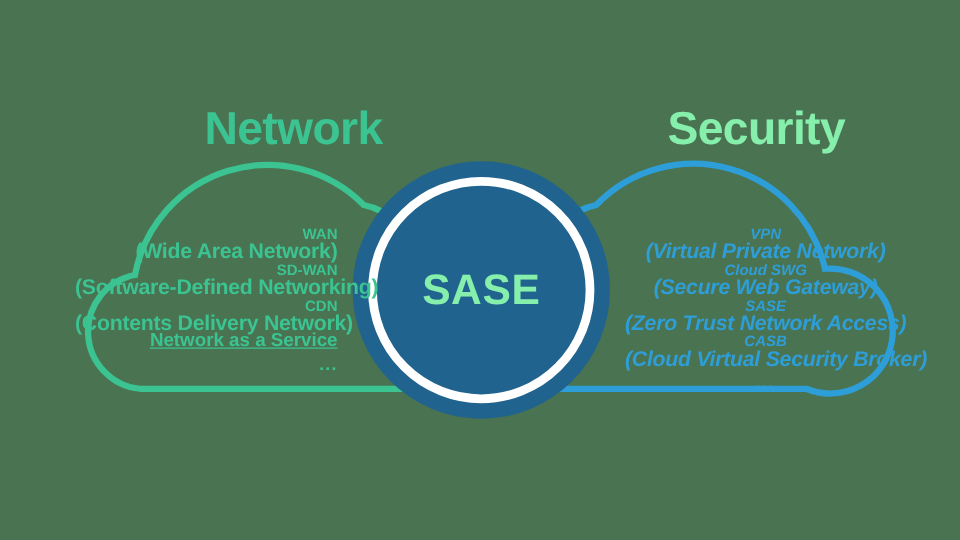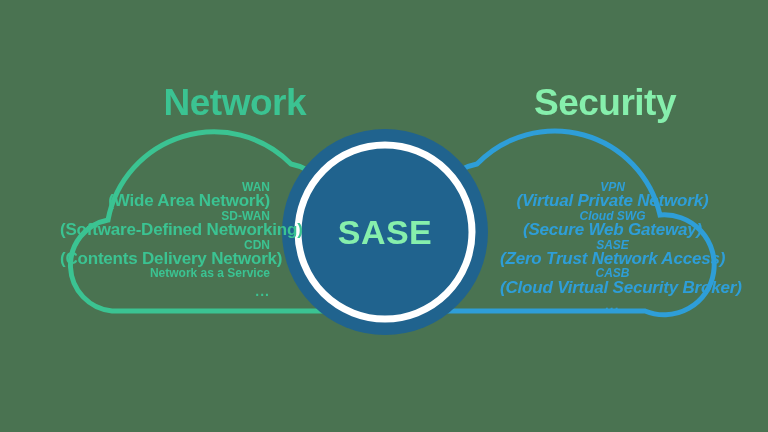--- a/index.html
+++ b/index.html
@@ -26,21 +26,21 @@
   }
   .svc-list{
     position:absolute;top:180px;
     font-weight:bold;line-height:14.4px;
   }
   .list-network{left:60px;width:210px;text-align:right;color:#3BC392;}
   .list-security{left:500px;width:225px;text-align:center;color:#2E9ED8;font-style:italic;}
   .line{height:14.4px;white-space:nowrap;}
   .term{font-size:12px;}
   .full{font-size:17px;letter-spacing:-0.2px;}
-  .term-large{font-size:12px;}
+  .term-large{font-size:15px;text-decoration:underline;}
   .ellipsis{font-size:14px;margin-top:3px;letter-spacing:1px;}
 </style>
 </head>
 <body>
 
 <div class="stage">
 
   <svg width="768" height="432" viewBox="0 0 768 432">
 
     <path d="M 390 311 L 112 311 A 46 46 0 0 1 108 220 A 108 108 0 0 1 291 164 A 52 52 0 0 1 332 206" fill="none" stroke="#3BC392" stroke-width="5" stroke-linecap="round"></path>

